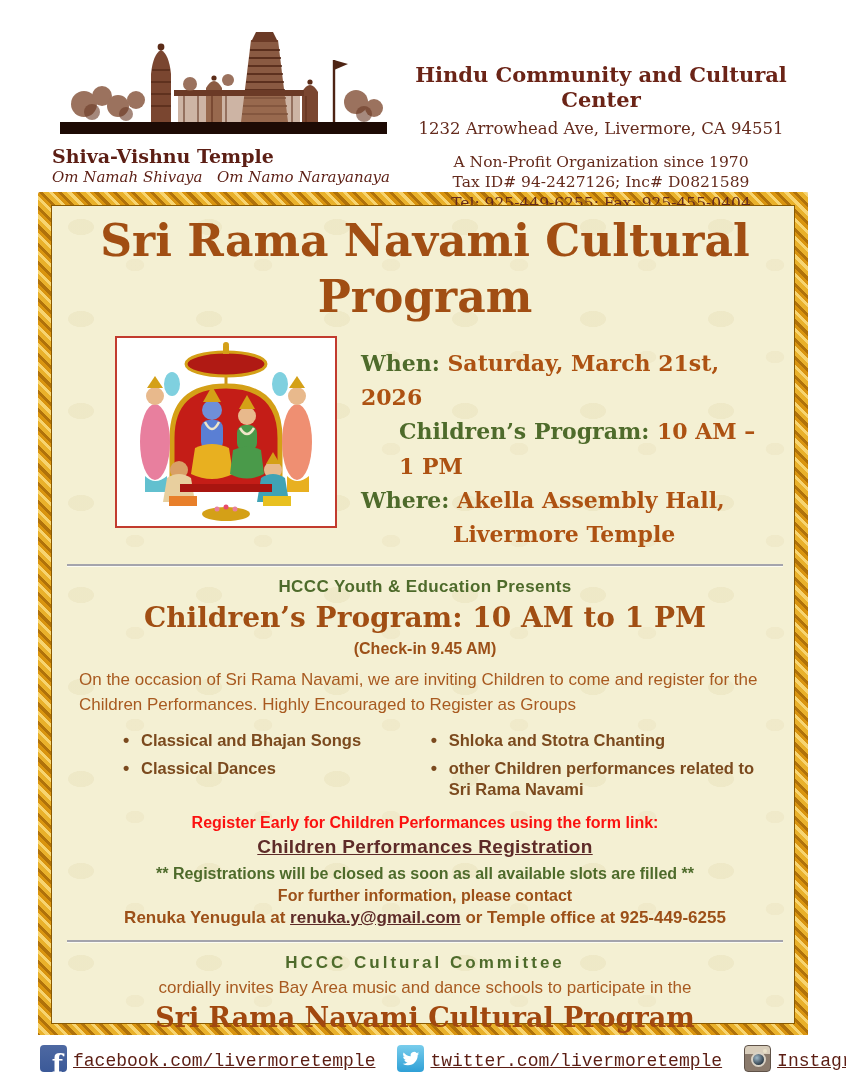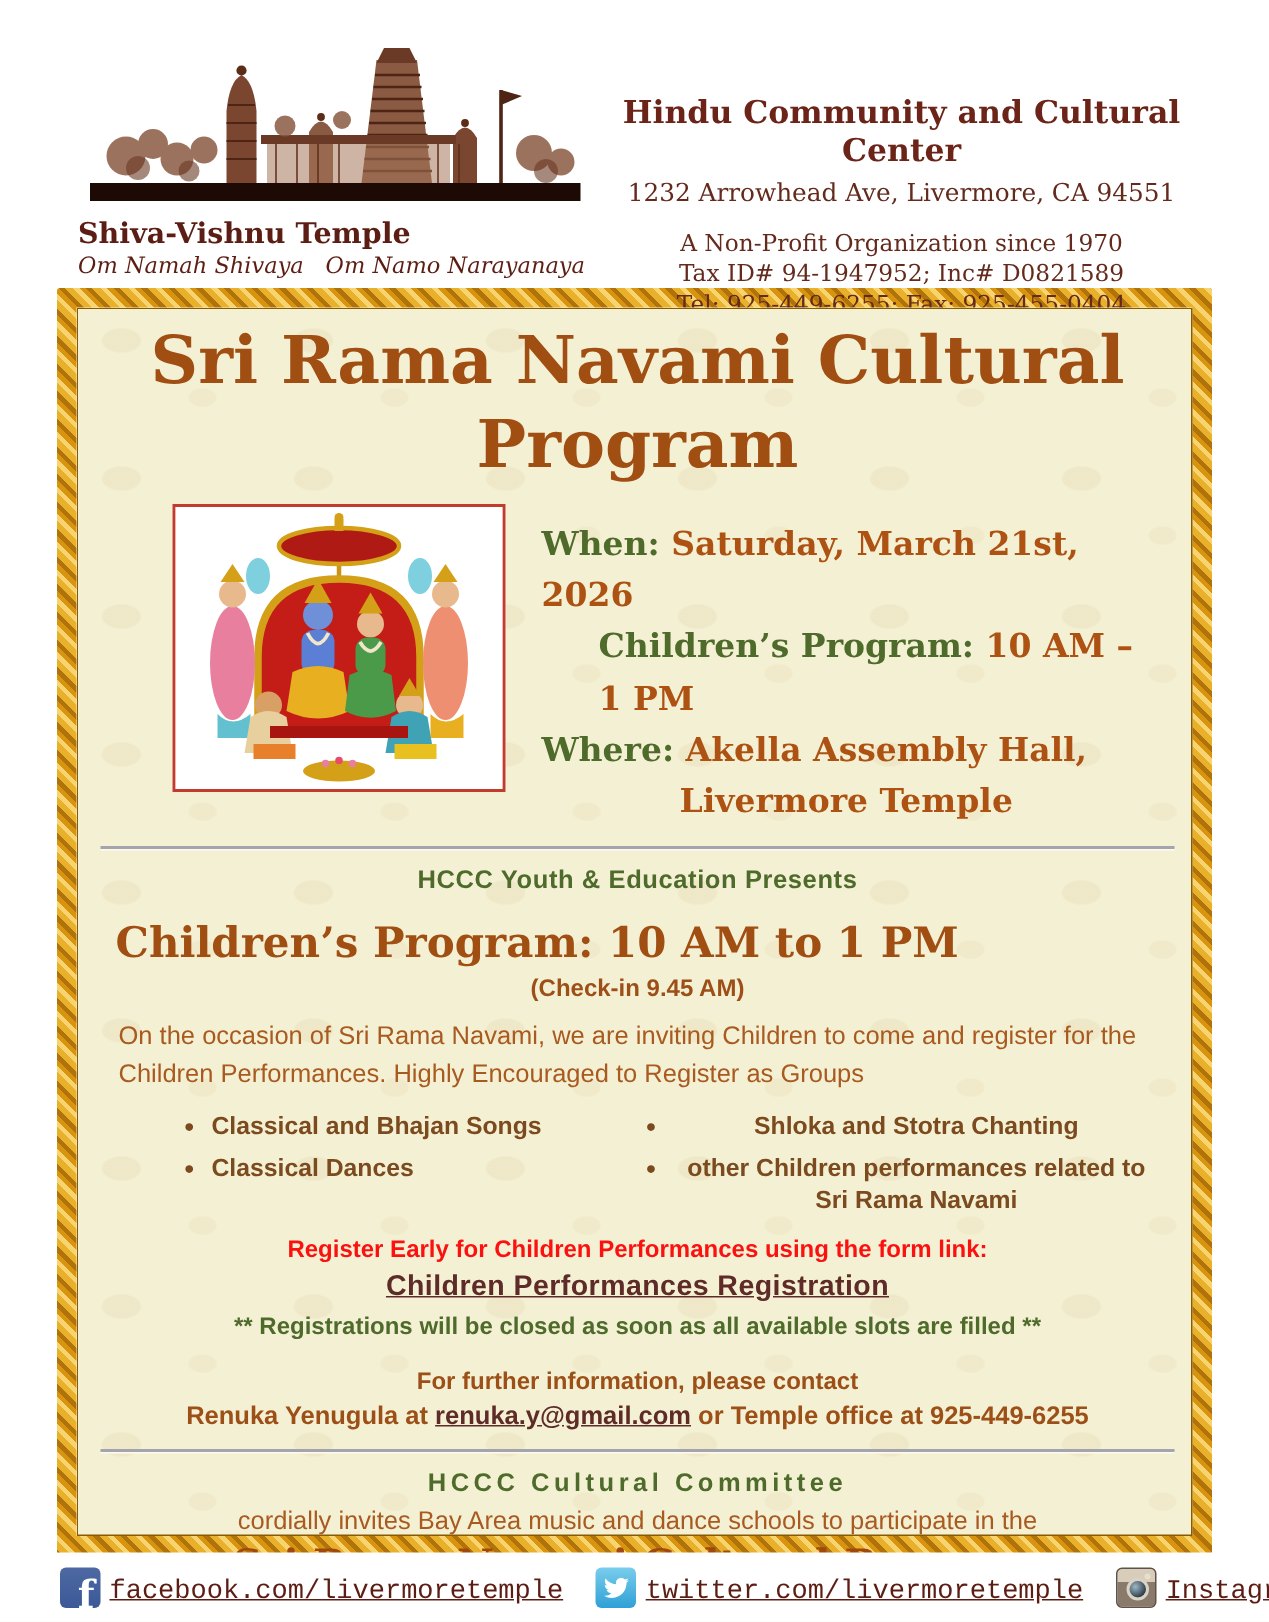--- a/index.html
+++ b/index.html
@@ -73,41 +73,41 @@
 
   
   .divider {
     height: 0; border-top: 2px solid #a4a4ac; border-bottom: 1px solid #fbfbf2;
     margin: 12px -10px 0 -10px;
   }
 
   
   .presents { text-align: center; margin-top: 10px;
     font-weight: bold; font-size: 17px; color: #4e6b2b; letter-spacing: 0.4px; }
-  .children-heading { text-align: left; margin-top: 15px;
+  .children-heading { text-align: center; margin-top: 4px;
     font-family: "DejaVu Serif", serif; font-weight: bold; font-size: 28px; color: #a14e13; }
   .checkin { text-align: center; margin-top: 6px;
     font-weight: bold; font-size: 16px; color: #9c5018; }
   .intro { margin-top: 9px; font-size: 17px; color: #a85a20; line-height: 1.5;
     padding: 0 2px; }
   .bullets { display: flex; margin: 12px 0 0 42px; color: #7b4a1e; font-weight: bold; font-size: 16.5px; }
   .bullets ul { list-style: none; }
   .bullets-left { width: 320px; }
-  .bullets-right { width: 360px; text-align: center; }
+  .bullets-right { width: 360px; }
   .bullets li { position: relative; padding-left: 22px; margin-bottom: 7px; line-height: 1.3; }
   .bullets li::before { content: "•"; position: absolute; left: 4px; top: -1px; font-size: 18px; }
   .register-note { text-align: center; margin-top: 6px;
     font-weight: bold; font-size: 16px; color: #fb1210; }
   .register-link { text-align: center; margin-top: 4px; }
   .register-link span {
     font-weight: bold; font-size: 19px; color: #5e2b28;
     text-decoration: underline; letter-spacing: 0.3px; cursor: pointer; }
   .slots-note { text-align: center; margin-top: 7px;
     font-weight: bold; font-size: 16px; color: #4e6b2b; }
-  .contact-intro { text-align: center; margin-top: 19px;
+  .contact-intro { text-align: center; margin-top: 4px;
     font-weight: bold; font-size: 16px; color: #9c5018; }
   .contact-line { text-align: center; margin-top: 3px;
     font-weight: bold; font-size: 17px; color: #9c5018; }
   .contact-line .email { color: #5e2b28; text-decoration: underline; cursor: pointer; }
 
   
   .committee { text-align: center; margin-top: 10px;
     font-weight: bold; font-size: 17px; color: #4e6b2b; letter-spacing: 3px; }
   .invite { text-align: center; margin-top: 5px; font-size: 17px; color: #a85a20; }
   .program-title { text-align: center; margin-top: 4px;
@@ -208,21 +208,21 @@
     <div class="mantras">
       <span>Om Namah Shivaya</span>
       <span>Om Namo Narayanaya</span>
     </div>
   </div>
   <div class="header-right">
     <div class="org-name">Hindu Community and Cultural Center</div>
     <div class="org-address">1232 Arrowhead Ave, Livermore, CA 94551</div>
     <div class="org-lines">
       <div>A Non-Profit Organization since 1970</div>
-      <div>Tax ID# 94-1947952; Inc# D0821589</div>
+      <div>Tax ID# 94-2427126; Inc# D0821589</div>
       <div>Tel: 925-449-6255; Fax: 925-455-0404</div>
       <div class="org-web"><span>Web: </span><span class="weblink">http://www.livermoretemple.org</span></div>
     </div>
   </div>
 </div>
 
 <div class="frame">
   <div class="frame-inner">
 
     <h1 class="flyer-title">Sri Rama Navami Cultural Program</h1>

